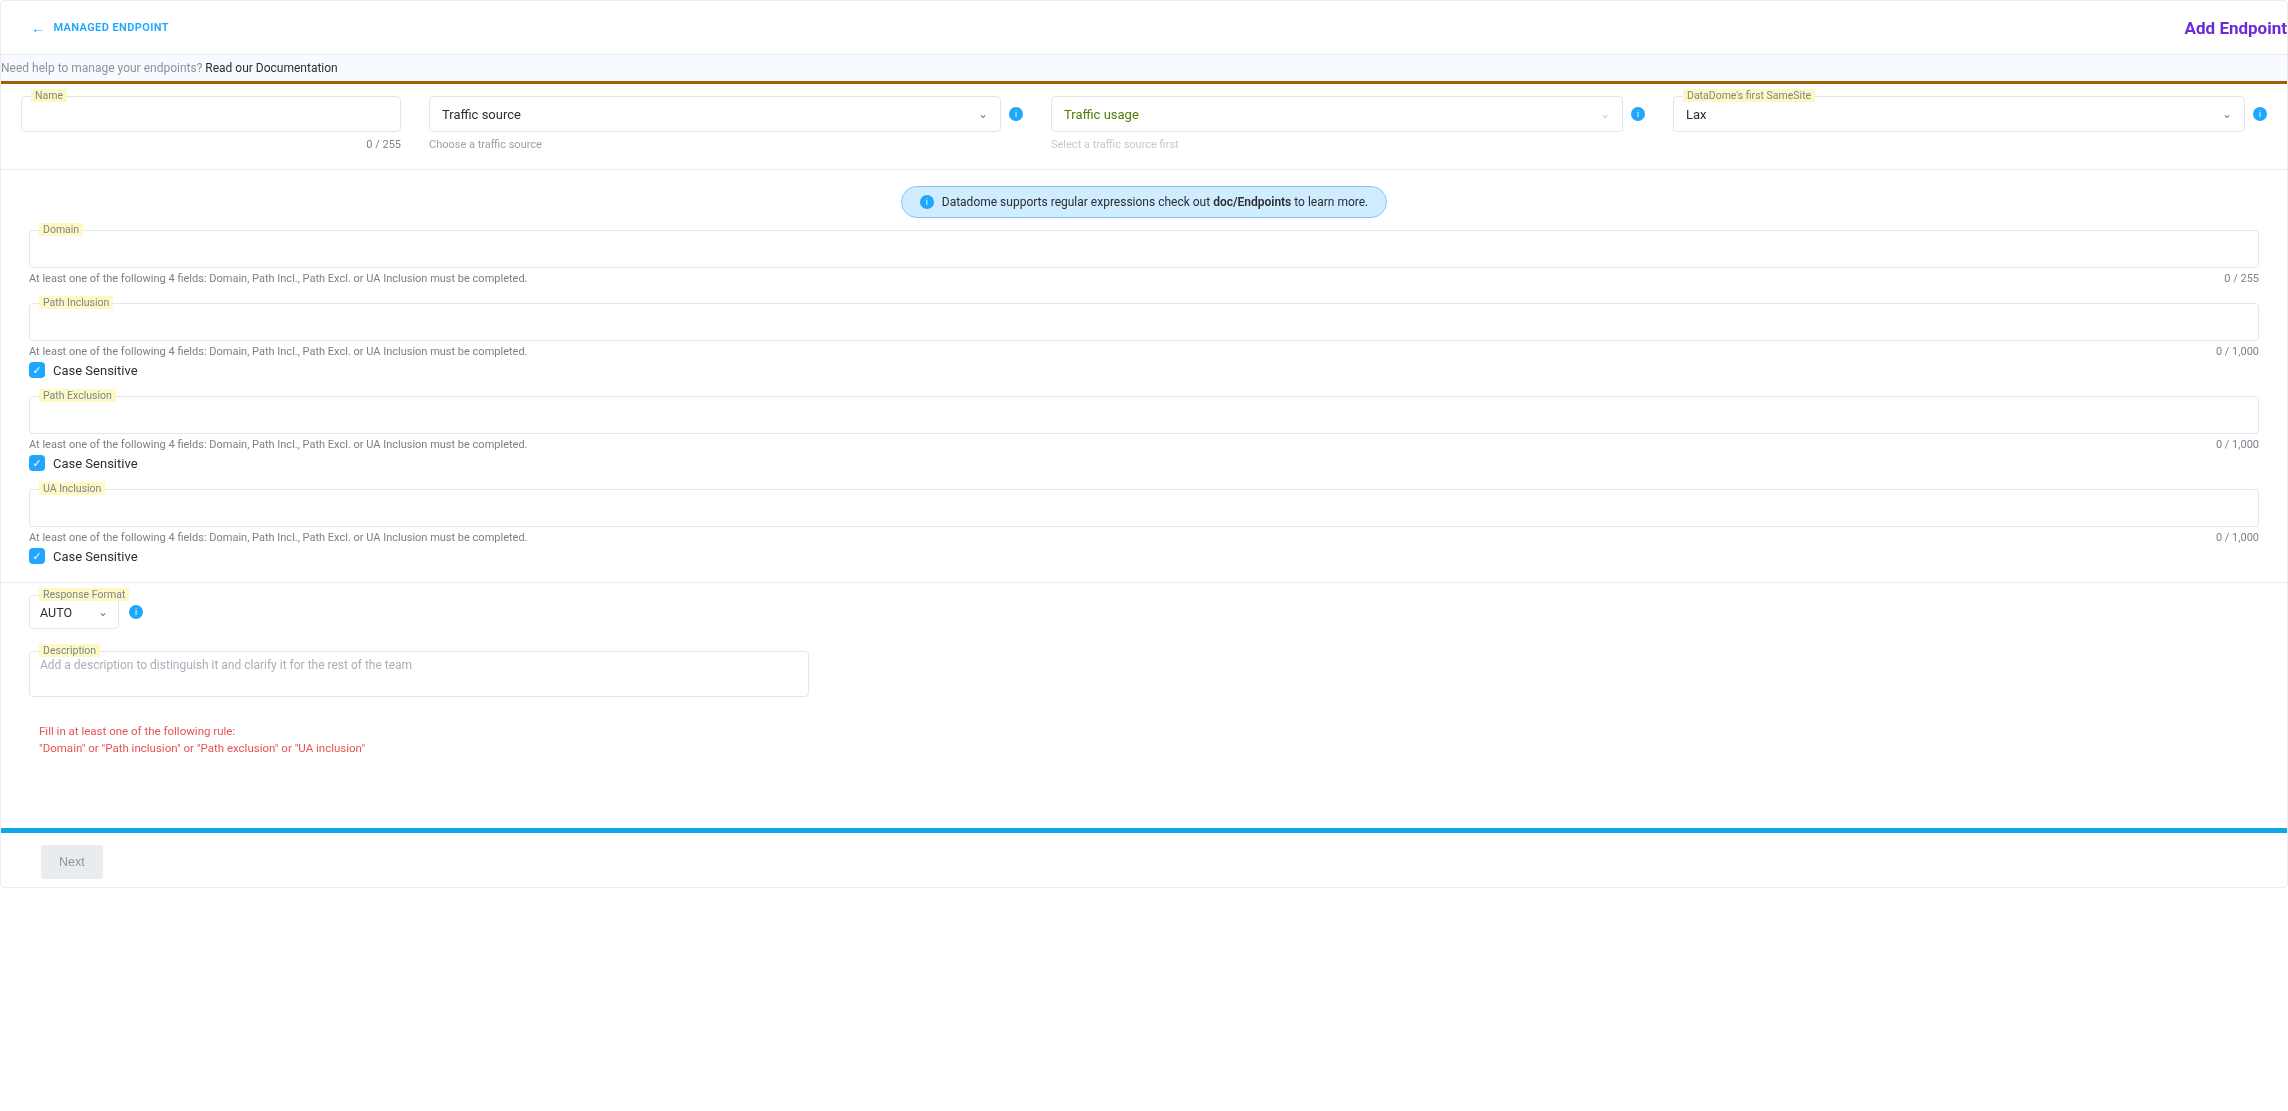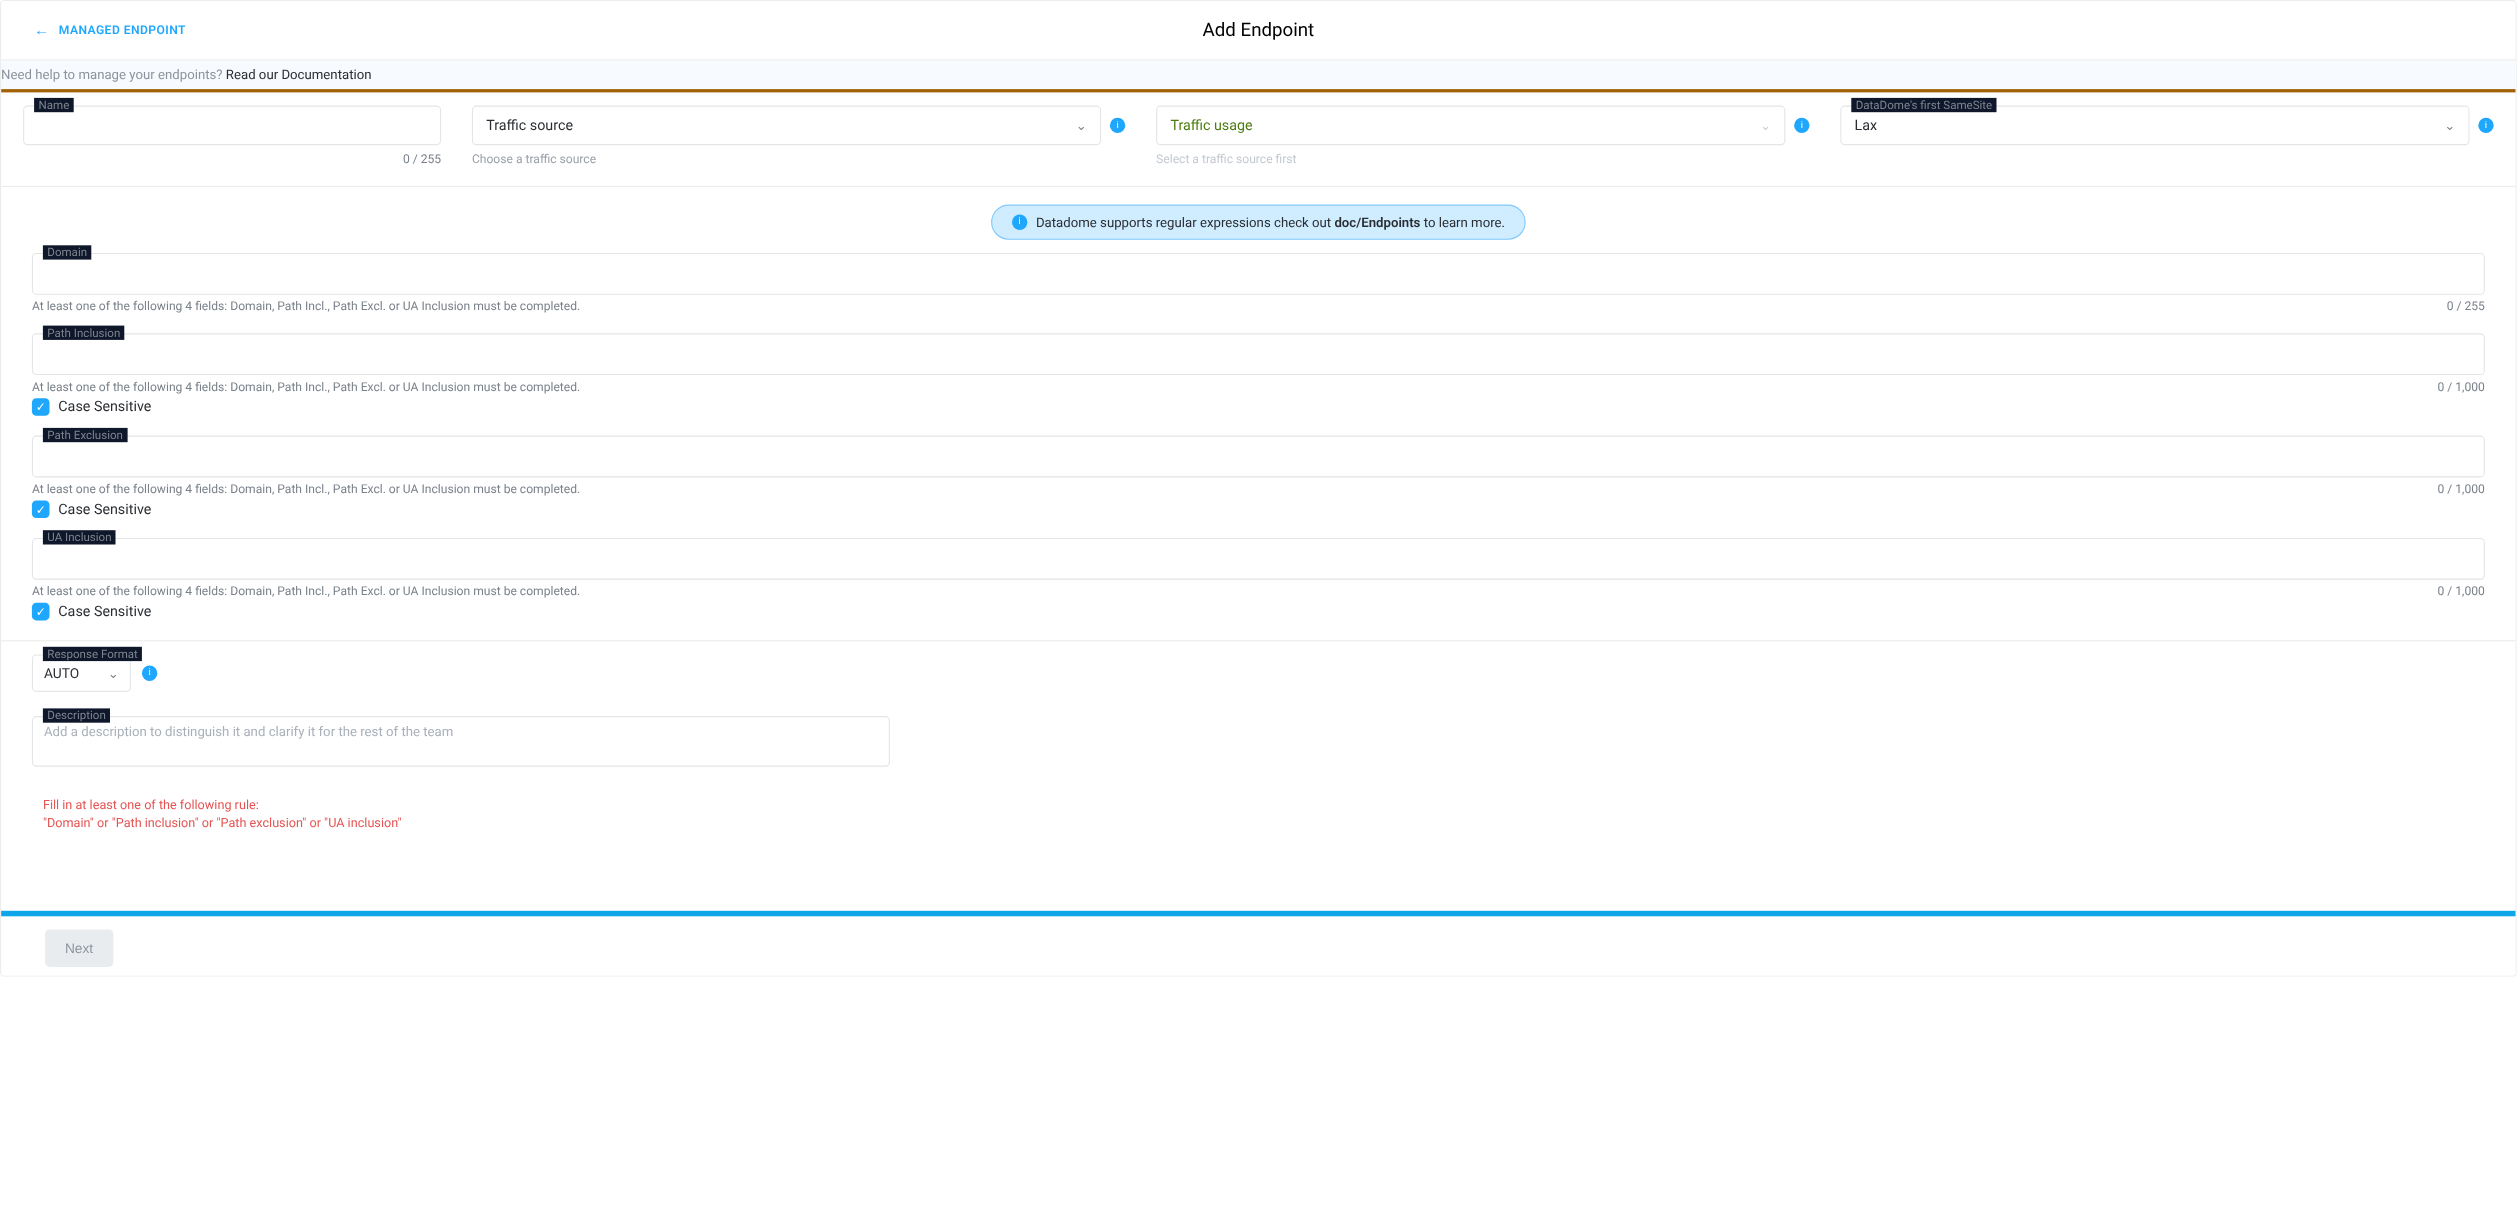--- a/index.html
+++ b/index.html
@@ -32,24 +32,24 @@
     color: #1ea7fd;
     font-size: 11px;
     font-weight: 600;
     letter-spacing: 0.4px;
     cursor: pointer;
   }
   .back-link .arrow { font-size: 14px; line-height: 1; }
   .page-title {
     position: absolute;
     left: 0; right: 0;
-    text-align: center;
-    font-weight: 400;
+    text-align: right;
+    font-weight: 700;
     font-size: 17px;
-    color: #000000;
+    color: #6d28d9;
     pointer-events: none;
   }
   .help-banner {
     background: #f7fafe;
     border-bottom: 3px solid #a16207;
     text-align: left;
     font-size: 12px;
     color: #8c939c;
     padding: 6px 0;
   }
@@ -67,21 +67,21 @@
   .row1 {
     display: flex;
     gap: 28px;
     align-items: flex-start;
   }
   .field { position: relative; }
   .field-label {
     position: absolute;
     top: -7px;
     left: 10px;
-    background: #0f172a;
+    background: #fef9c3;
     padding: 0 4px;
     font-size: 10.5px;
     color: #7d8590;
   }
   .input, .select {
     width: 100%;
     height: 36px;
     border: 1px solid #e3e5e8;
     border-radius: 4px;
     background: #fff;

